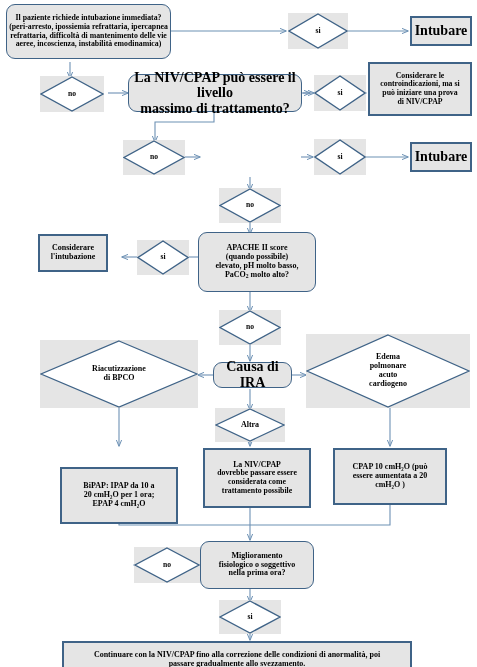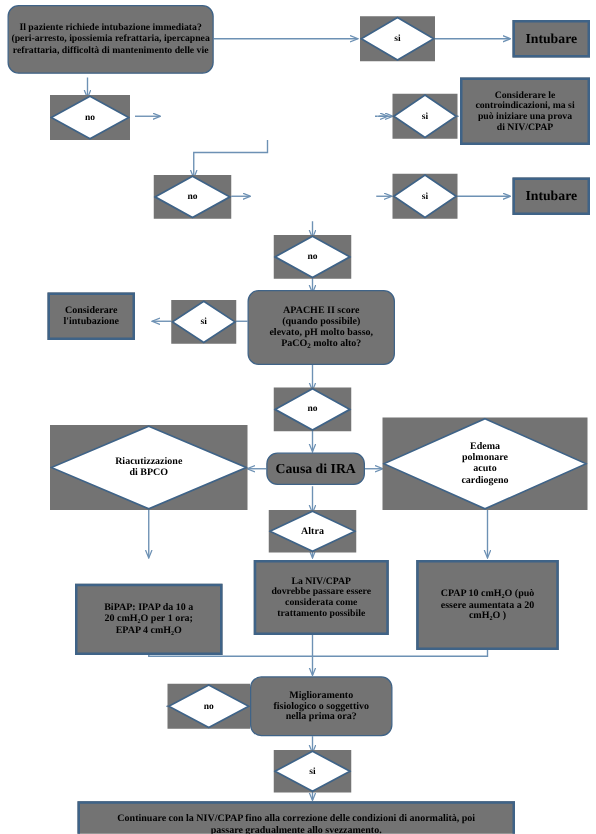--- a/index.html
+++ b/index.html
@@ -7,32 +7,32 @@
     width:477px;height:667px;
     background:#ffffff;
     font-family:"Liberation Serif", serif;
     color:#000;
     overflow:hidden;
     position:relative;
   }
   #stage{position:absolute;left:0;top:0;width:477px;height:667px;}
   svg#wires{position:absolute;left:0;top:0;width:477px;height:667px;pointer-events:none;}
 
-  .node{position:absolute;box-sizing:border-box;display:flex;align-items:center;justify-content:center;text-align:center;background:#737373;}
+  .node{position:absolute;box-sizing:border-box;display:flex;align-items:center;justify-content:center;text-align:center;background:#e5e5e5;}
   .node span.t{display:block;line-height:1.12;padding:0 2px;}
 
   
   .rbox{border:1.6px solid #3f6387;border-radius:9px;font-weight:bold;font-size:8.2px;}
   
   .sbox{border:2px solid #3f6387;font-weight:bold;font-size:8.2px;}
   
   .diamond{border:0;font-weight:bold;font-size:7.6px;}
   .diamond .dshape{position:absolute;left:0;top:0;width:100%;height:100%;}
   .diamond span.t{position:relative;z-index:2;}
-  .f85{font-size:11px;}
+  .f85{font-size:14px;}
   .f8{font-size:8px;}
   .f78{font-size:7.8px;}
   sub{font-size:70%;vertical-align:-0.22em;}
 </style>
 </head>
 <body>
 
 <div id="stage">
 
   <svg id="wires" viewBox="0 0 477 667">
@@ -104,20 +104,21 @@
 
       <path d="M250,631 L250,640"></path>
     </g>
   </svg>
 
   <div class="node rbox" style="left:6px;top:4px;width:165px;height:55px;">
     <span class="t f78">
       <span>Il paziente richiede intubazione immediata?</span><br>
       <span>(peri-arresto, ipossiemia refrattaria, ipercapnea</span><br>
       <span>refrattaria, difficoltà di mantenimento delle vie</span><br>
+      <span>aeree, incoscienza, instabilità emodinamica)</span>
     </span>
   </div>
 
   <div class="node diamond" style="left:288px;top:13px;width:60px;height:36px;">
     <svg class="dshape" viewBox="0 0 60 36" preserveAspectRatio="none">
       <polygon points="30,1 59,18 30,35 1,18" fill="#ffffff" stroke="#3f6387" stroke-width="1.4"></polygon>
     </svg>
     <span class="t">si</span>
   </div>
 
@@ -125,20 +126,26 @@
     <span class="t f85">Intubare</span>
   </div>
 
   <div class="node diamond" style="left:40px;top:76px;width:64px;height:36px;">
     <svg class="dshape" viewBox="0 0 64 36" preserveAspectRatio="none">
       <polygon points="32,1 63,18 32,35 1,18" fill="#ffffff" stroke="#3f6387" stroke-width="1.4"></polygon>
     </svg>
     <span class="t">no</span>
   </div>
 
+  <div class="node rbox" style="left:128px;top:74px;width:174px;height:38px;">
+    <span class="t f85">
+      <span>La NIV/CPAP può essere il livello</span><br>
+      <span>massimo di trattamento?</span>
+    </span>
+  </div>
 
   <div class="node diamond" style="left:314px;top:75px;width:52px;height:36px;">
     <svg class="dshape" viewBox="0 0 52 36" preserveAspectRatio="none">
       <polygon points="26,1 51,18 26,35 1,18" fill="#ffffff" stroke="#3f6387" stroke-width="1.4"></polygon>
     </svg>
     <span class="t">si</span>
   </div>
 
   <div class="node sbox" style="left:368px;top:62px;width:104px;height:54px;">
     <span class="t f78">
@@ -248,21 +255,21 @@
 
   <div class="node sbox" style="left:203px;top:448px;width:108px;height:60px;">
     <span class="t f78">
       <span>La NIV/CPAP</span><br>
       <span>dovrebbe passare essere</span><br>
       <span>considerata come</span><br>
       <span>trattamento possibile</span>
     </span>
   </div>
 
-  <div class="node sbox" style="left:333px;top:448px;width:114px;height:72px;">
+  <div class="node sbox" style="left:333px;top:448px;width:114px;height:57px;">
     <span class="t f8">
       <span>CPAP 10 cmH₂O (può</span><br>
       <span>essere aumentata a 20</span><br>
       <span>cmH₂O )</span>
     </span>
   </div>
 
   <div class="node rbox" style="left:200px;top:541px;width:114px;height:48px;">
     <span class="t f8">
       <span>Miglioramento</span><br>

